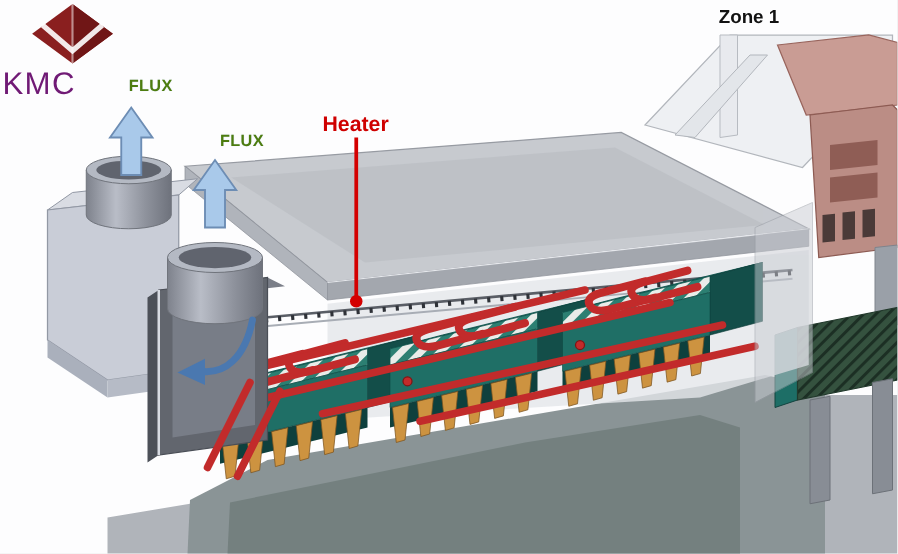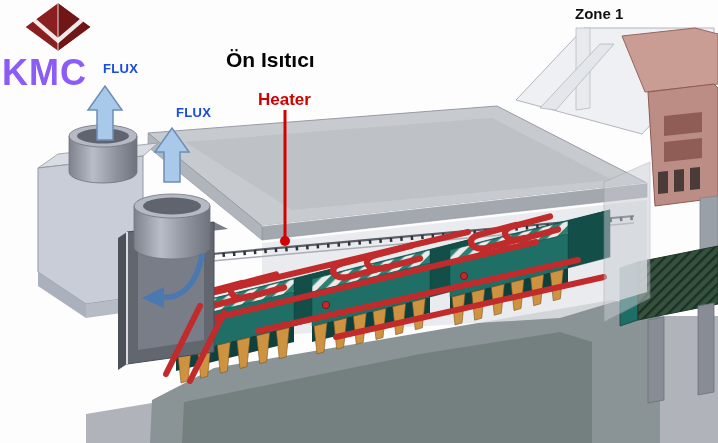--- a/index.html
+++ b/index.html
@@ -4,27 +4,27 @@
 <style>
   * { margin:0; padding:0; box-sizing:border-box; }
   html,body { background:#e9e9e9; }
   body { font-family:"Liberation Sans", sans-serif; }
   .stage { position:relative; width:718px; height:443px; background:#fdfdfe; overflow:hidden; }
   .machine-svg { position:absolute; left:0; top:0; }
   .label { position:absolute; white-space:nowrap; }
   .zone-label { left:575px; top:5px; font-size:15px; font-weight:bold; color:#121212; }
   .preheater-title { left:226px; top:48px; font-size:21px; font-weight:bold; color:#050505; }
   .heater-label { left:258px; top:90px; font-size:17px; font-weight:bold; color:#cf0000; }
-  .flux { font-size:13px; font-weight:bold; color:#1d4ed8; letter-spacing:.3px;
+  .flux { font-size:13px; font-weight:bold; color:#4d7c0f; letter-spacing:.3px;
           text-shadow:0 0 1px #d5e4f5;padding-left:32px; }
   .flux-upper { left:71px; top:61px; }
   .flux-lower { left:144px; top:105px; }
   .kmc-logo { left:2px; top:0; width:112px; position:absolute; }
   .kmc-mark { margin-left:22px; display:block; }
-  .kmc-text { font-size:36px; font-weight:bold; color:#8b5cf6; letter-spacing:1px;
+  .kmc-text { font-size:25px; font-weight:normal; color:#701a75; letter-spacing:1px;
               line-height:1; margin-top:1px; }
 </style>
 </head>
 <body>
 
 <div class="stage">
 
   <svg class="machine-svg" width="718" height="443" viewBox="0 0 718 443">
     <defs>
       <pattern id="stripeBand" width="11" height="11" patternUnits="userSpaceOnUse" patternTransform="rotate(45)">
@@ -164,17 +164,16 @@
     <svg class="kmc-mark" width="68" height="54" viewBox="0 0 80 60">
       <polygon points="40,2 78,30 40,58 2,30" fill="#8a1f1f"></polygon>
       <polygon points="40,2 78,30 40,58" fill="#701616"></polygon>
       <path d="M12,22 L40,46 L68,22" stroke="#ffffff" stroke-width="5" fill="none" opacity="0.9"></path>
       <path d="M40,2 L40,58" stroke="#ffffff" stroke-width="2" opacity="0.5"></path>
     </svg>
     <div class="kmc-text">KMC</div>
   </div>
 
   <div class="label zone-label">Zone 1</div>
-  <div class="label preheater-title">Ön Isıtıcı</div>
   <div class="label heater-label">Heater</div>
   <div class="label flux flux-upper">FLUX</div>
   <div class="label flux flux-lower">FLUX</div>
 </div>
 
 </body></html>

